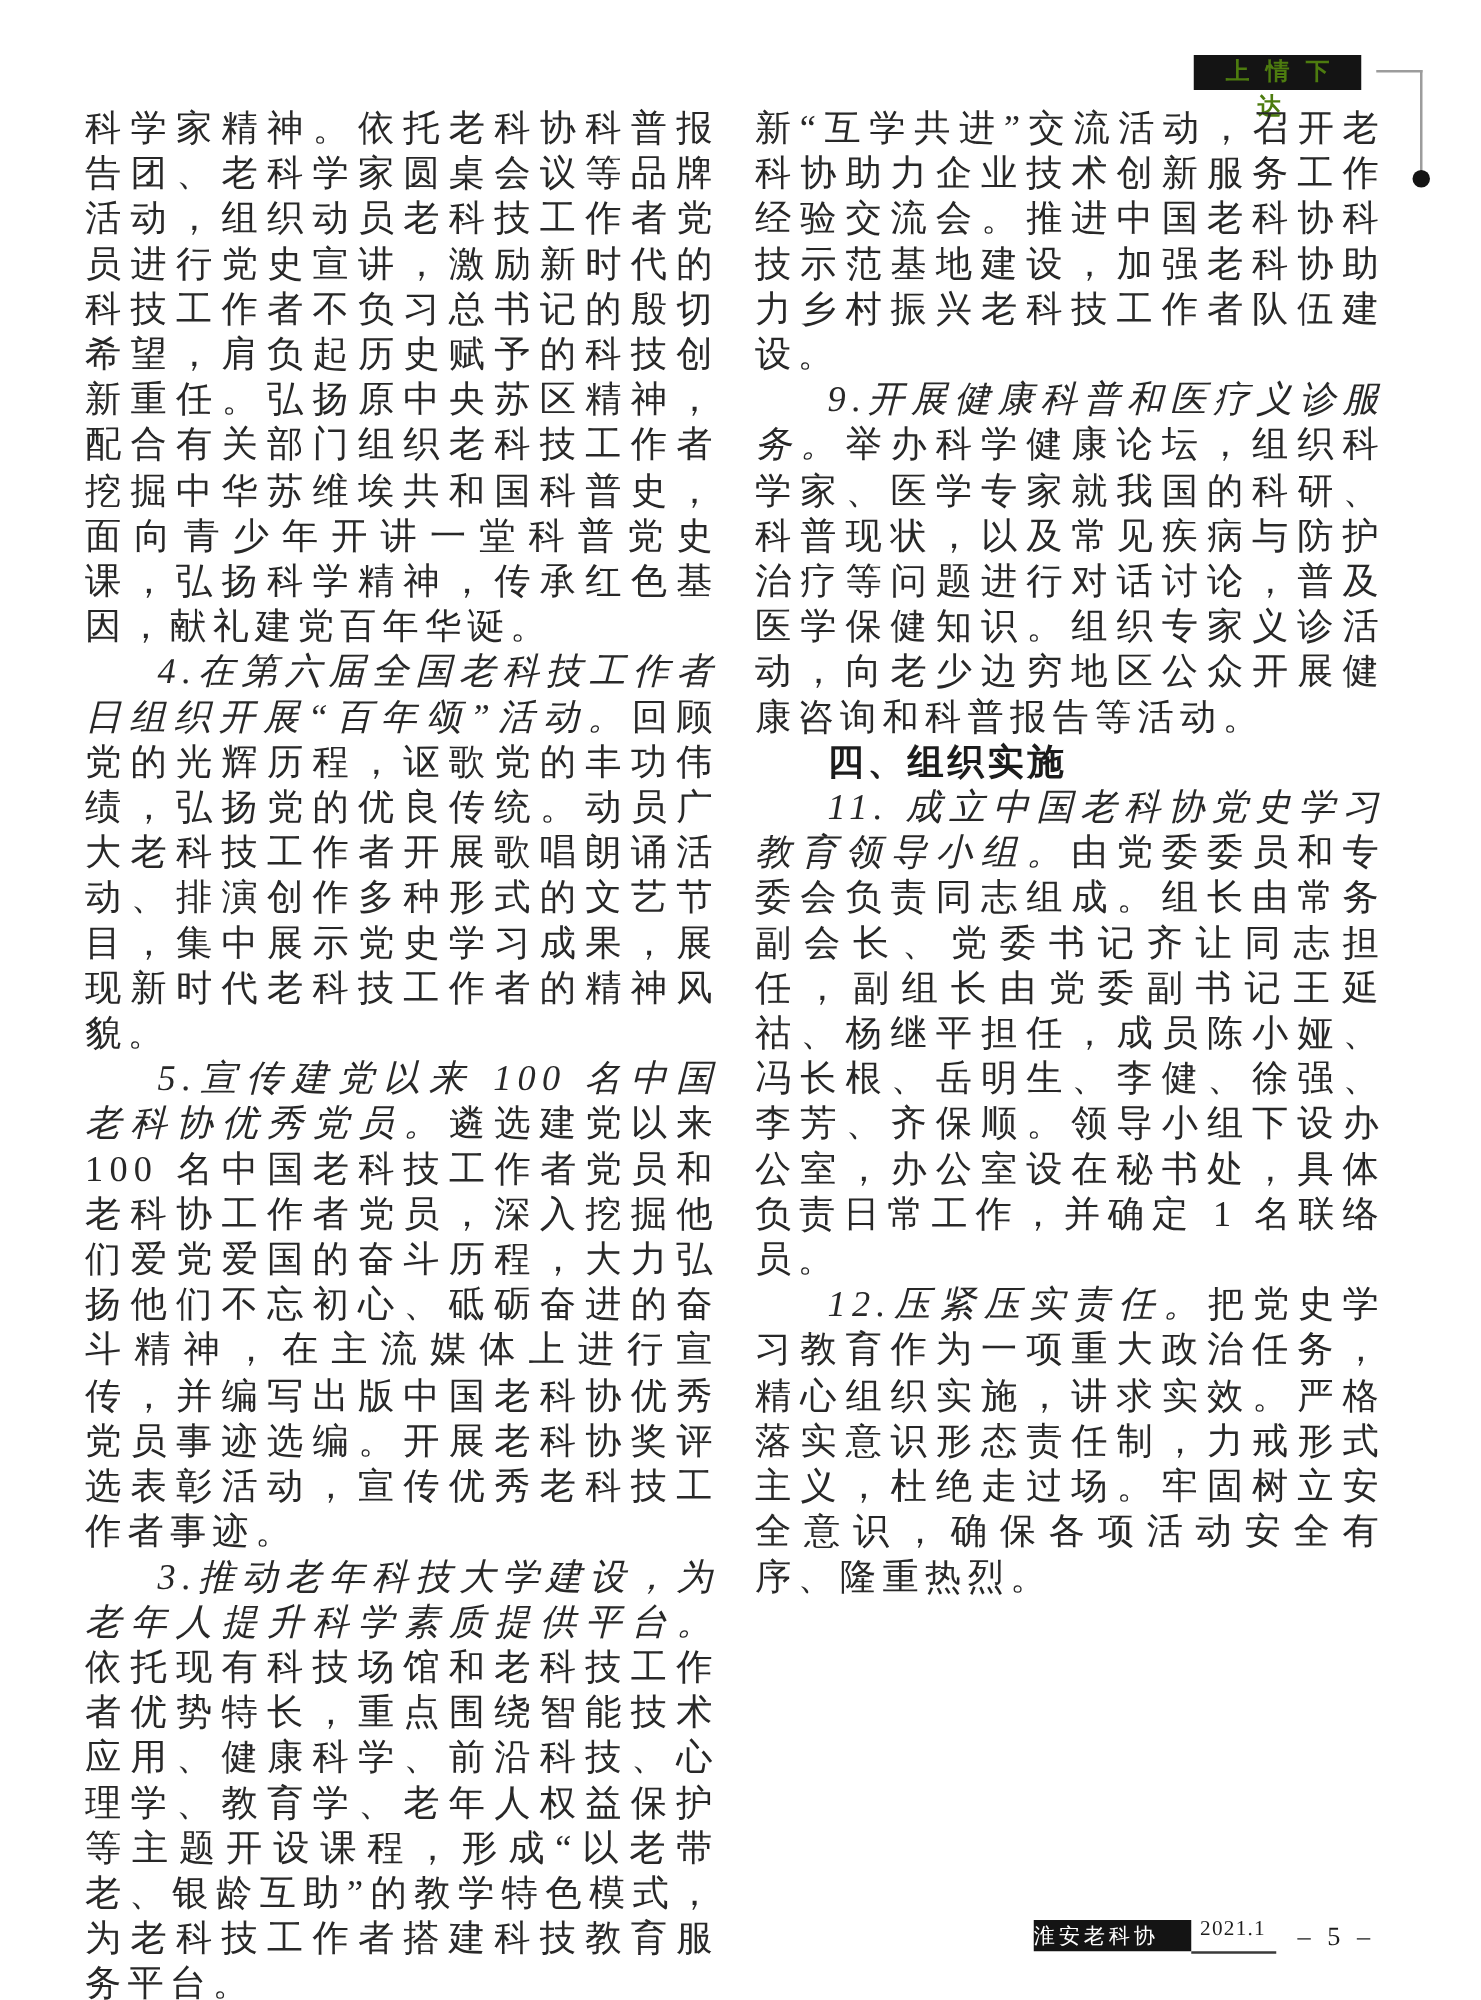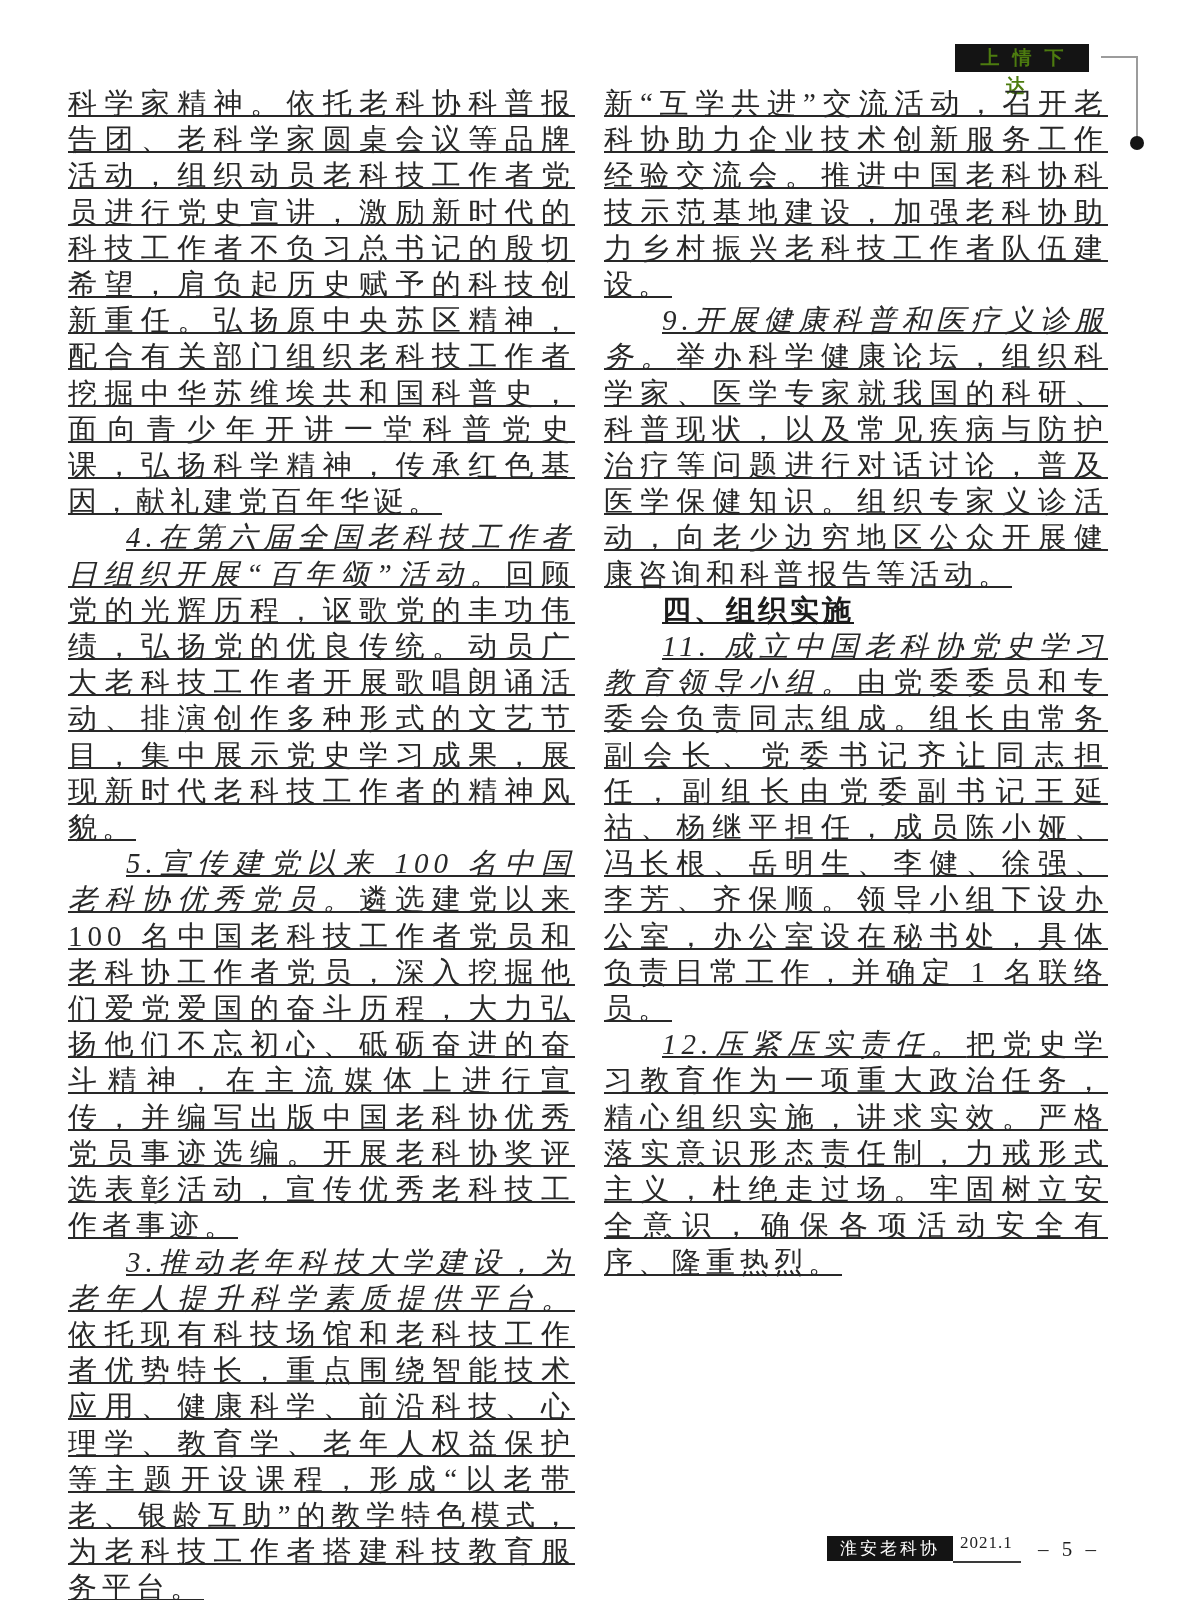--- a/index.html
+++ b/index.html
@@ -29,35 +29,35 @@
   
   .col {
     position: absolute; top: 85px;
     font-size: 29px; line-height: 36.2px;
     letter-spacing: 5px;
     color: #282828;
     text-align: justify;
   }
   .col-left  { left: 68px;  width: 507px; }
   .col-right { left: 604px; width: 504px; }
-  .col p { margin: 0; padding: 0; text-decoration: underline; }
+  .col p { margin: 0; padding: 0; }
   .ind { text-indent: 2em; }
   .lead { font-style: italic; }
   .heading {
     font-family: "Liberation Sans", "DejaVu Sans", sans-serif;
     font-weight: bold; text-indent: 2em; letter-spacing: 3px;
     color: #1c1c1c;
   }
 
   
   .footer-brand {
     position: absolute; left: 827px; top: 1536px;
     width: 126px; height: 25px;
     background: #141414; color: #ffffff;
-    font-size: 17px; line-height: 25px; text-align: center; letter-spacing: 3px;
+    font-size: 17px; line-height: 25px; letter-spacing: 3px;
     box-sizing: border-box;
   }
   .footer-issue {
     position: absolute; left: 960px; top: 1533px;
     font-size: 17px; color: #1d1d1d; letter-spacing: 1px;
   }
   .footer-underline { position: absolute; left: 953px; top: 1561px; width: 68px; height: 2px; background: #3a3a3a; }
   .footer-page {
     position: absolute; left: 1038px; top: 1537px;
     font-size: 21px; color: #1d1d1d; letter-spacing: 4px;

